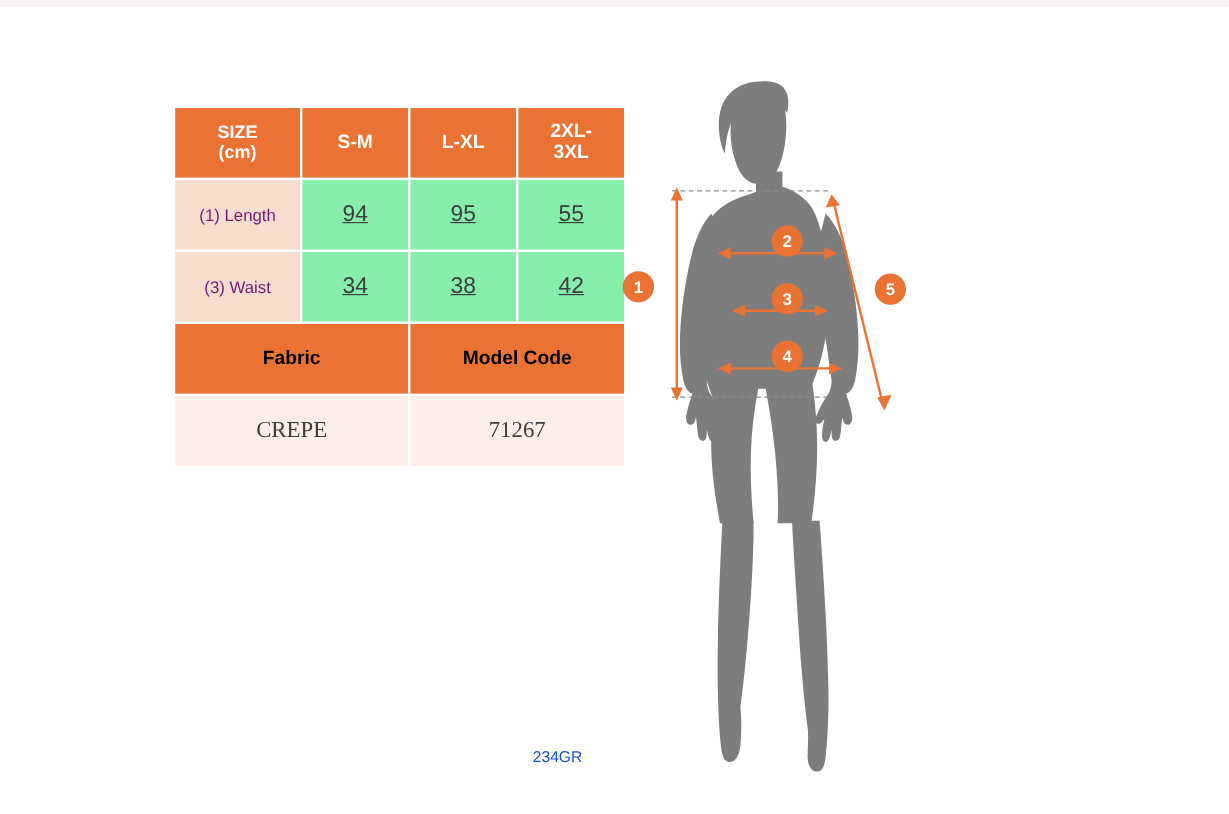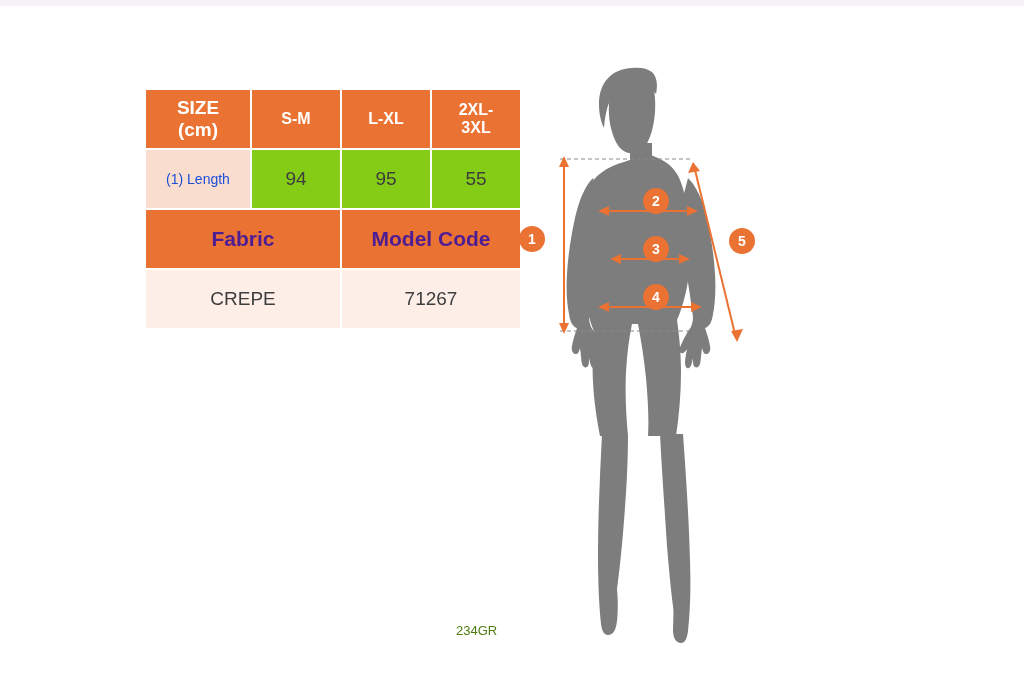--- a/index.html
+++ b/index.html
@@ -47,57 +47,59 @@
   }
   .size-table thead th {
     background: #ea7232;
     color: #ffffff;
     font-weight: bold;
     font-size: 16px;
     height: 58px;
     line-height: 1.15;
   }
   .size-table thead th.col-label {
-    font-size: 19px;
+    font-size: 15px;
   }
   .size-table tbody tr td {
     height: 58px;
   }
   .size-table tbody td.rowlabel {
     background: #f9ded0;
     font-size: 14px;
-    color: #1d4ed8;
+    color: #701a75;
     line-height: 1.2;
   }
   .size-table tbody td.val {
-    background: #84cc16;
+    background: #86efac;
     font-size: 19px;
     color: #3d3d3d;
+    text-decoration: underline;
   }
   .size-table tbody td.val.dash {
     font-size: 17px;
   }
   .fabric-head td {
     background: #ea7232;
-    color: #4c1d95;
+    color: #000000;
     font-weight: bold;
-    font-size: 21px;
+    font-size: 16px;
     height: 56px;
   }
   .fabric-row td {
     background: #fdefe8;
     font-size: 19px;
     height: 58px;
+    font-family: Liberation Serif, serif;
   }
   .code-note {
     position: absolute;
-    left: 456px;
+    left: 444px;
     top: 617px;
     font-size: 13px;
-    color: #4d7c0f;
+    color: #1d4ed8;
   }
 
   
   .figure-wrap {
     position: absolute;
     left: 520px;
     top: 40px;
     width: 320px;
     height: 600px;
   }
@@ -140,20 +142,26 @@
         <th style="width:88px">2XL-<br>3XL</th>
       </tr>
     </thead>
     <tbody>
       <tr>
         <td class="rowlabel">(1) Length</td>
         <td class="val">94</td>
         <td class="val">95</td>
         <td class="val">55</td>
       </tr>
+      <tr>
+        <td class="rowlabel">(3) Waist</td>
+        <td class="val">34</td>
+        <td class="val">38</td>
+        <td class="val">42</td>
+      </tr>
       <tr class="fabric-head">
         <td colspan="2">Fabric</td>
         <td colspan="2">Model Code</td>
       </tr>
       <tr class="fabric-row">
         <td colspan="2">CREPE</td>
         <td colspan="2">71267</td>
       </tr>
     </tbody>
   </table>

